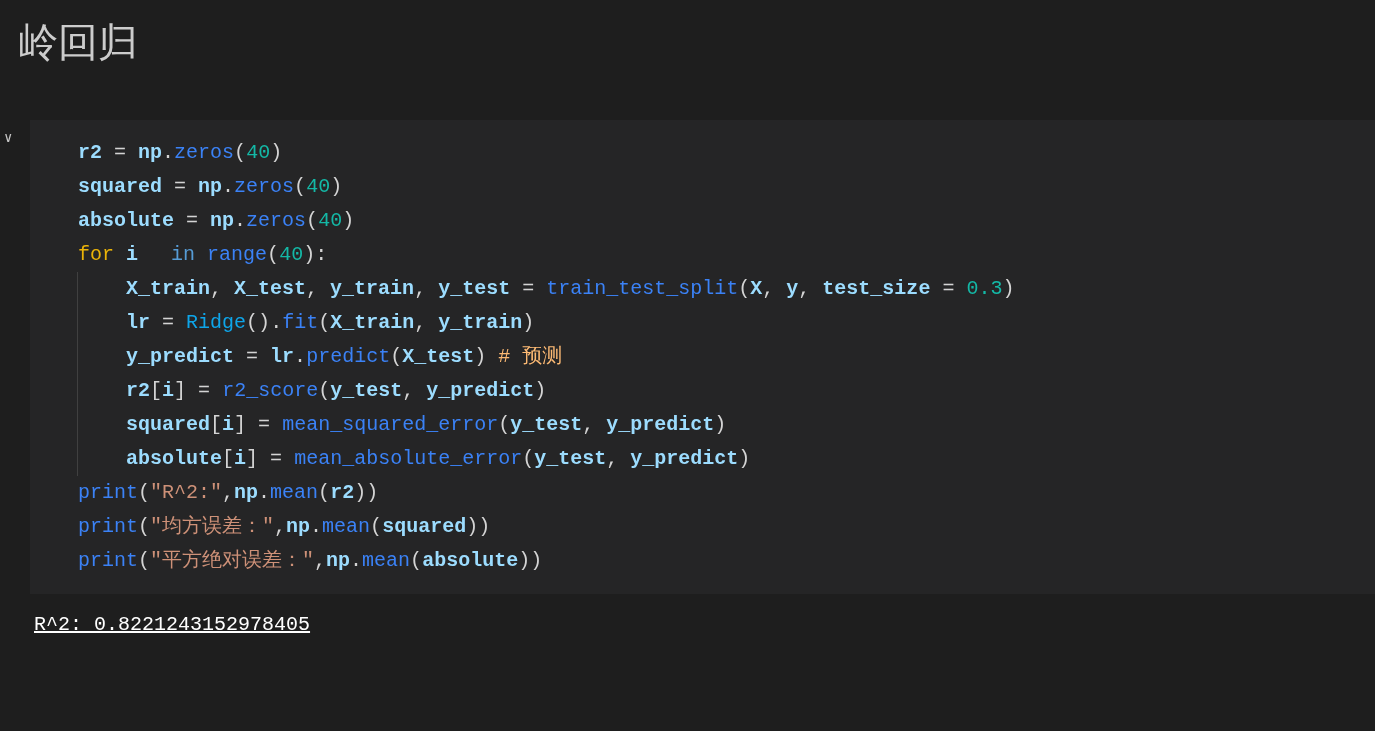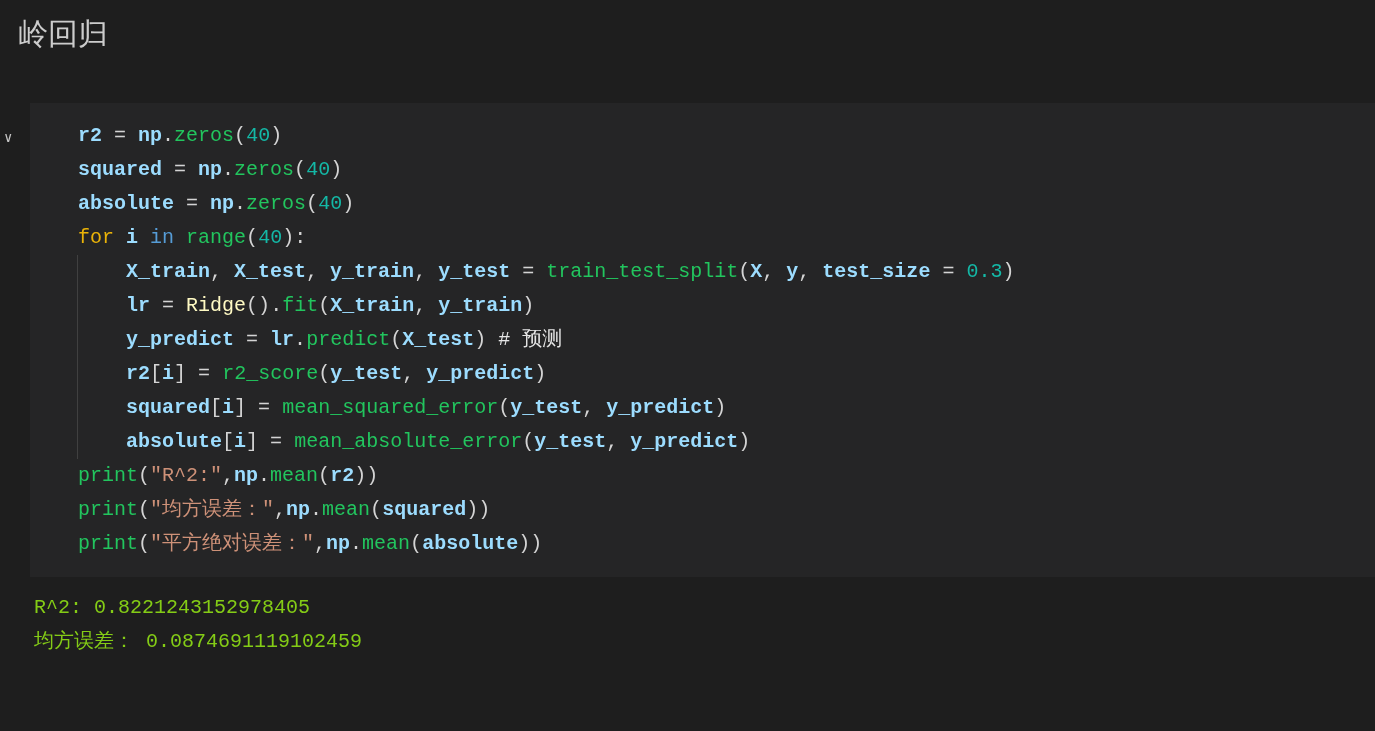--- a/index.html
+++ b/index.html
@@ -15,21 +15,21 @@
     overflow: hidden;
   }
   .page {
     width: 1375px;
     height: 731px;
     position: relative;
   }
   .heading {
     color: #cccccc;
     font-family: "Microsoft YaHei", "PingFang SC", sans-serif;
-    font-size: 30px;
+    font-size: 40px;
     font-weight: 400;
     padding: 8px 18px 0 18px;
   }
   .gutter {
     position: absolute;
     left: 0;
     top: 120px;
     width: 26px;
   }
   .chevron {
@@ -53,46 +53,47 @@
     border-radius: 0;
   }
   .indent-guide {
     display: inline-block;
     border-left: 1px solid #404040;
     margin-left: -1px;
   }
   .output {
     padding: 14px 20px 0 4px;
     white-space: pre;
-    color: #84cc16;
+    color: #ffffff;
     font-family: "Consolas", "Menlo", "Courier New", monospace;
+    text-decoration: underline;
   }
 
   
   .tk-var     { color: #9cdcfe; font-weight: bold; } 
-  .tk-func    { color: #22c55e; } 
-  .tk-class   { color: #fef9c3; } 
+  .tk-func    { color: #3b82f6; } 
+  .tk-class   { color: #0ea5e9; } 
   .tk-kw      { color: #eab308; } 
-  .tk-kwblue  { color: #569cd6; } 
+  .tk-kwblue  { color: #569cd6; margin-left: 21px; } 
   .tk-num     { color: #14b8a6; } 
   .tk-str     { color: #ce9178; } 
   .tk-punct   { color: #d4d4d4; } 
   .tk-op      { color: #d4d4d4; } 
-  .tk-comment { color: #e5e5e5; margin-top: 8px; } 
+  .tk-comment { color: #fdba74; margin-top: 8px; } 
 </style>
 </head>
 <body>
 
 <div class="page">
 
   <div class="heading">岭回归</div>
 
   <div class="gutter">
     <span class="chevron">∨</span>
   </div>
 
   <div class="cell">
     <div class="code-block" id="code-block"><div><span class="tk-var">r2</span><span class="tk-punct"> </span><span class="tk-op">=</span><span class="tk-punct"> </span><span class="tk-var">np</span><span class="tk-punct">.</span><span class="tk-func">zeros</span><span class="tk-punct">(</span><span class="tk-num">40</span><span class="tk-punct">)</span></div><div><span class="tk-var">squared</span><span class="tk-punct"> </span><span class="tk-op">=</span><span class="tk-punct"> </span><span class="tk-var">np</span><span class="tk-punct">.</span><span class="tk-func">zeros</span><span class="tk-punct">(</span><span class="tk-num">40</span><span class="tk-punct">)</span></div><div><span class="tk-var">absolute</span><span class="tk-punct"> </span><span class="tk-op">=</span><span class="tk-punct"> </span><span class="tk-var">np</span><span class="tk-punct">.</span><span class="tk-func">zeros</span><span class="tk-punct">(</span><span class="tk-num">40</span><span class="tk-punct">)</span></div><div><span class="tk-kw">for</span><span class="tk-punct"> </span><span class="tk-var">i</span><span class="tk-punct"> </span><span class="tk-kwblue">in</span><span class="tk-punct"> </span><span class="tk-func">range</span><span class="tk-punct">(</span><span class="tk-num">40</span><span class="tk-punct">)</span><span class="tk-punct">:</span></div><div><span class="indent-guide">    </span><span class="tk-var">X_train</span><span class="tk-punct">,</span><span class="tk-punct"> </span><span class="tk-var">X_test</span><span class="tk-punct">,</span><span class="tk-punct"> </span><span class="tk-var">y_train</span><span class="tk-punct">,</span><span class="tk-punct"> </span><span class="tk-var">y_test</span><span class="tk-punct"> </span><span class="tk-op">=</span><span class="tk-punct"> </span><span class="tk-func">train_test_split</span><span class="tk-punct">(</span><span class="tk-var">X</span><span class="tk-punct">,</span><span class="tk-punct"> </span><span class="tk-var">y</span><span class="tk-punct">,</span><span class="tk-punct"> </span><span class="tk-var">test_size</span><span class="tk-punct"> </span><span class="tk-op">=</span><span class="tk-punct"> </span><span class="tk-num">0.3</span><span class="tk-punct">)</span></div><div><span class="indent-guide">    </span><span class="tk-var">lr</span><span class="tk-punct"> </span><span class="tk-op">=</span><span class="tk-punct"> </span><span class="tk-class">Ridge</span><span class="tk-punct">(</span><span class="tk-punct">)</span><span class="tk-punct">.</span><span class="tk-func">fit</span><span class="tk-punct">(</span><span class="tk-var">X_train</span><span class="tk-punct">,</span><span class="tk-punct"> </span><span class="tk-var">y_train</span><span class="tk-punct">)</span></div><div><span class="indent-guide">    </span><span class="tk-var">y_predict</span><span class="tk-punct"> </span><span class="tk-op">=</span><span class="tk-punct"> </span><span class="tk-var">lr</span><span class="tk-punct">.</span><span class="tk-func">predict</span><span class="tk-punct">(</span><span class="tk-var">X_test</span><span class="tk-punct">)</span><span class="tk-punct"> </span><span class="tk-comment"># 预测</span></div><div><span class="indent-guide">    </span><span class="tk-var">r2</span><span class="tk-punct">[</span><span class="tk-var">i</span><span class="tk-punct">]</span><span class="tk-punct"> </span><span class="tk-op">=</span><span class="tk-punct"> </span><span class="tk-func">r2_score</span><span class="tk-punct">(</span><span class="tk-var">y_test</span><span class="tk-punct">,</span><span class="tk-punct"> </span><span class="tk-var">y_predict</span><span class="tk-punct">)</span></div><div><span class="indent-guide">    </span><span class="tk-var">squared</span><span class="tk-punct">[</span><span class="tk-var">i</span><span class="tk-punct">]</span><span class="tk-punct"> </span><span class="tk-op">=</span><span class="tk-punct"> </span><span class="tk-func">mean_squared_error</span><span class="tk-punct">(</span><span class="tk-var">y_test</span><span class="tk-punct">,</span><span class="tk-punct"> </span><span class="tk-var">y_predict</span><span class="tk-punct">)</span></div><div><span class="indent-guide">    </span><span class="tk-var">absolute</span><span class="tk-punct">[</span><span class="tk-var">i</span><span class="tk-punct">]</span><span class="tk-punct"> </span><span class="tk-op">=</span><span class="tk-punct"> </span><span class="tk-func">mean_absolute_error</span><span class="tk-punct">(</span><span class="tk-var">y_test</span><span class="tk-punct">,</span><span class="tk-punct"> </span><span class="tk-var">y_predict</span><span class="tk-punct">)</span></div><div><span class="tk-func">print</span><span class="tk-punct">(</span><span class="tk-str">"R^2:"</span><span class="tk-punct">,</span><span class="tk-var">np</span><span class="tk-punct">.</span><span class="tk-func">mean</span><span class="tk-punct">(</span><span class="tk-var">r2</span><span class="tk-punct">)</span><span class="tk-punct">)</span></div><div><span class="tk-func">print</span><span class="tk-punct">(</span><span class="tk-str">"均方误差："</span><span class="tk-punct">,</span><span class="tk-var">np</span><span class="tk-punct">.</span><span class="tk-func">mean</span><span class="tk-punct">(</span><span class="tk-var">squared</span><span class="tk-punct">)</span><span class="tk-punct">)</span></div><div><span class="tk-func">print</span><span class="tk-punct">(</span><span class="tk-str">"平方绝对误差："</span><span class="tk-punct">,</span><span class="tk-var">np</span><span class="tk-punct">.</span><span class="tk-func">mean</span><span class="tk-punct">(</span><span class="tk-var">absolute</span><span class="tk-punct">)</span><span class="tk-punct">)</span></div></div>
 
-    <div class="output" id="output-block"><div>R^2: 0.8221243152978405</div><div>均方误差： 0.0874691119102459</div></div>
+    <div class="output" id="output-block"><div>R^2: 0.8221243152978405</div></div>
   </div>
 
 </div>
 
 </body></html>

